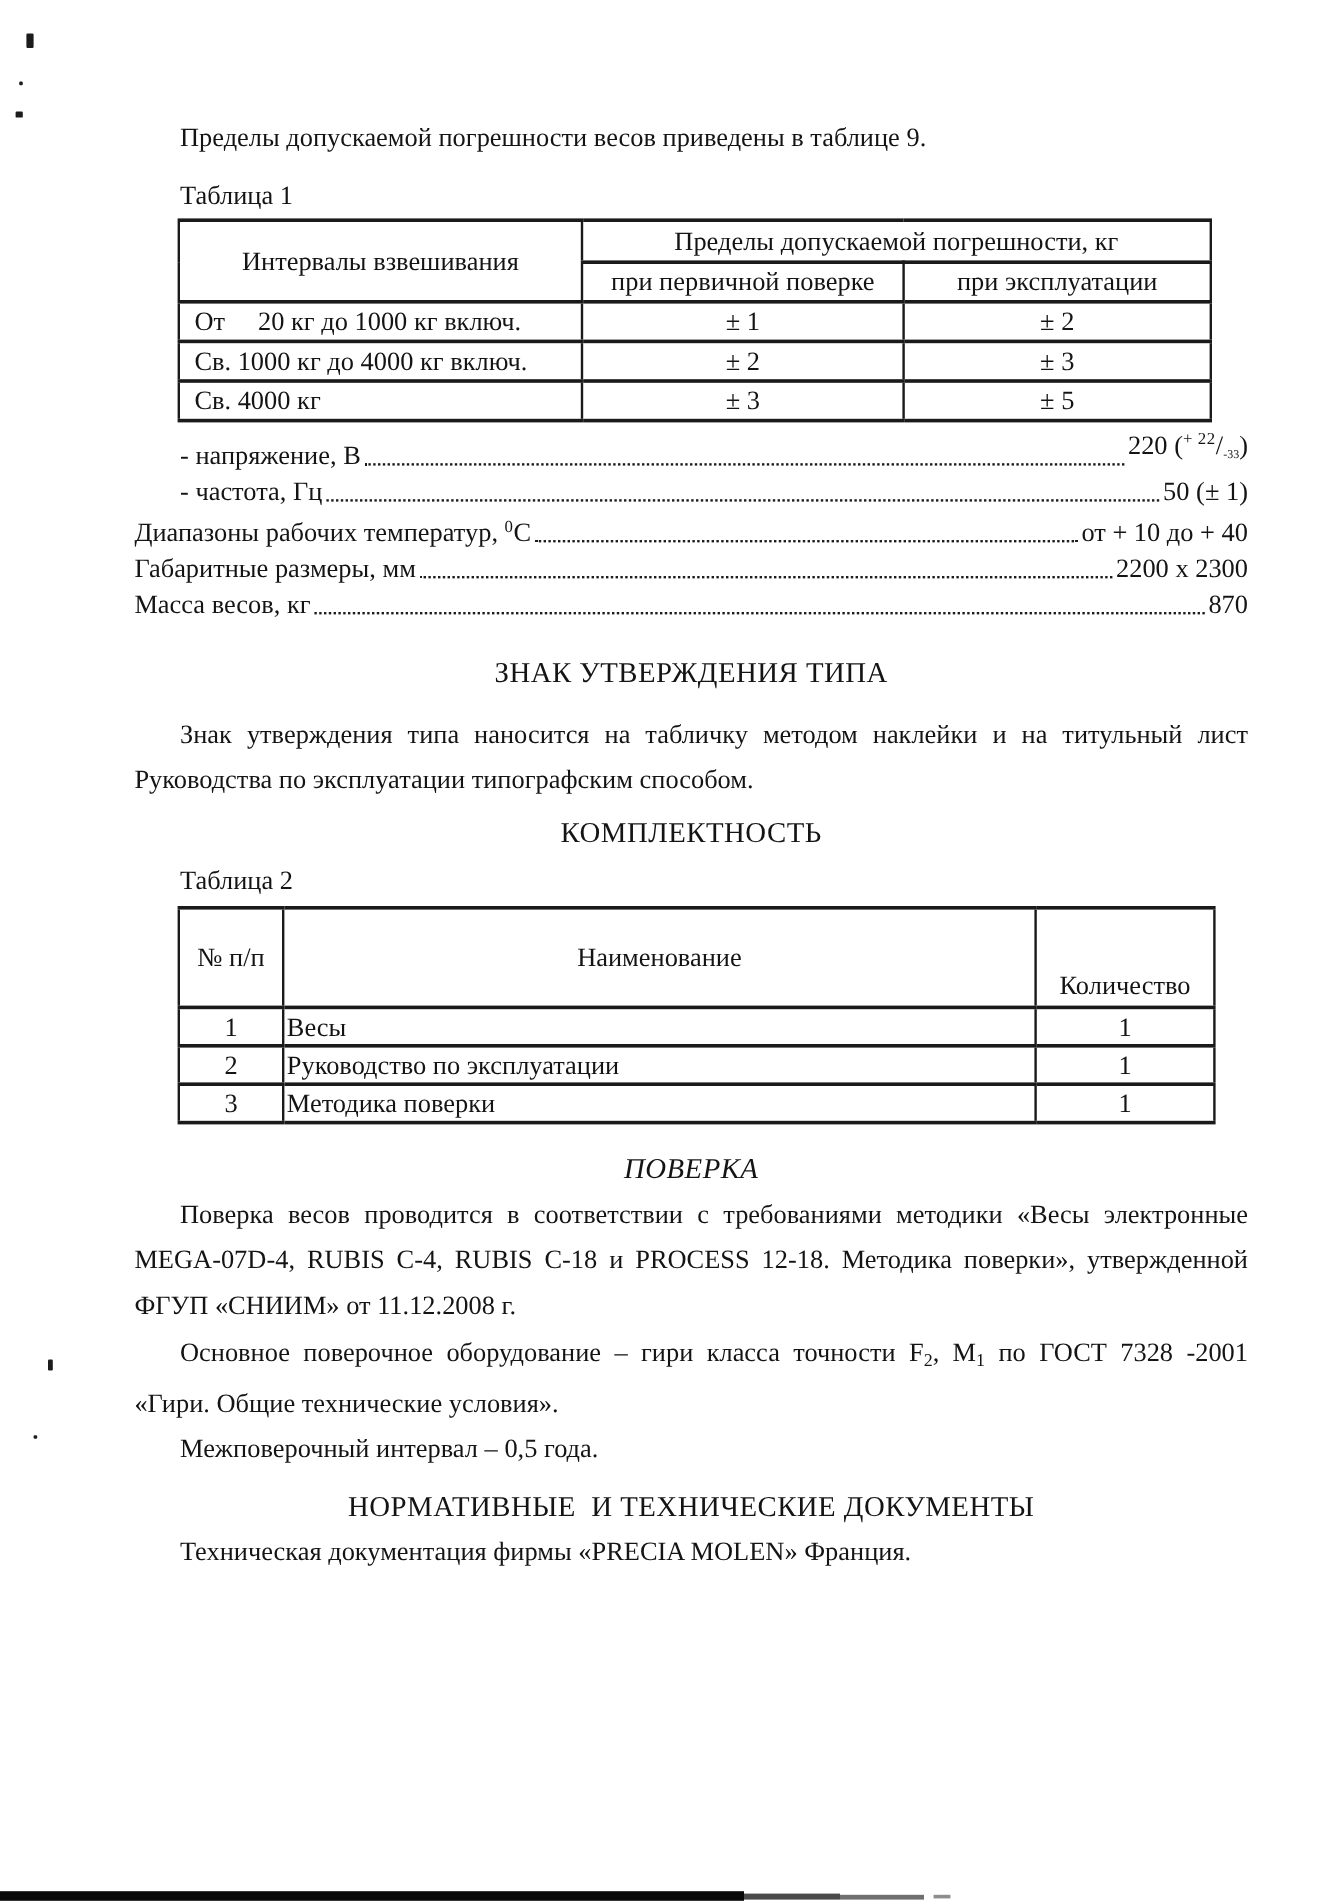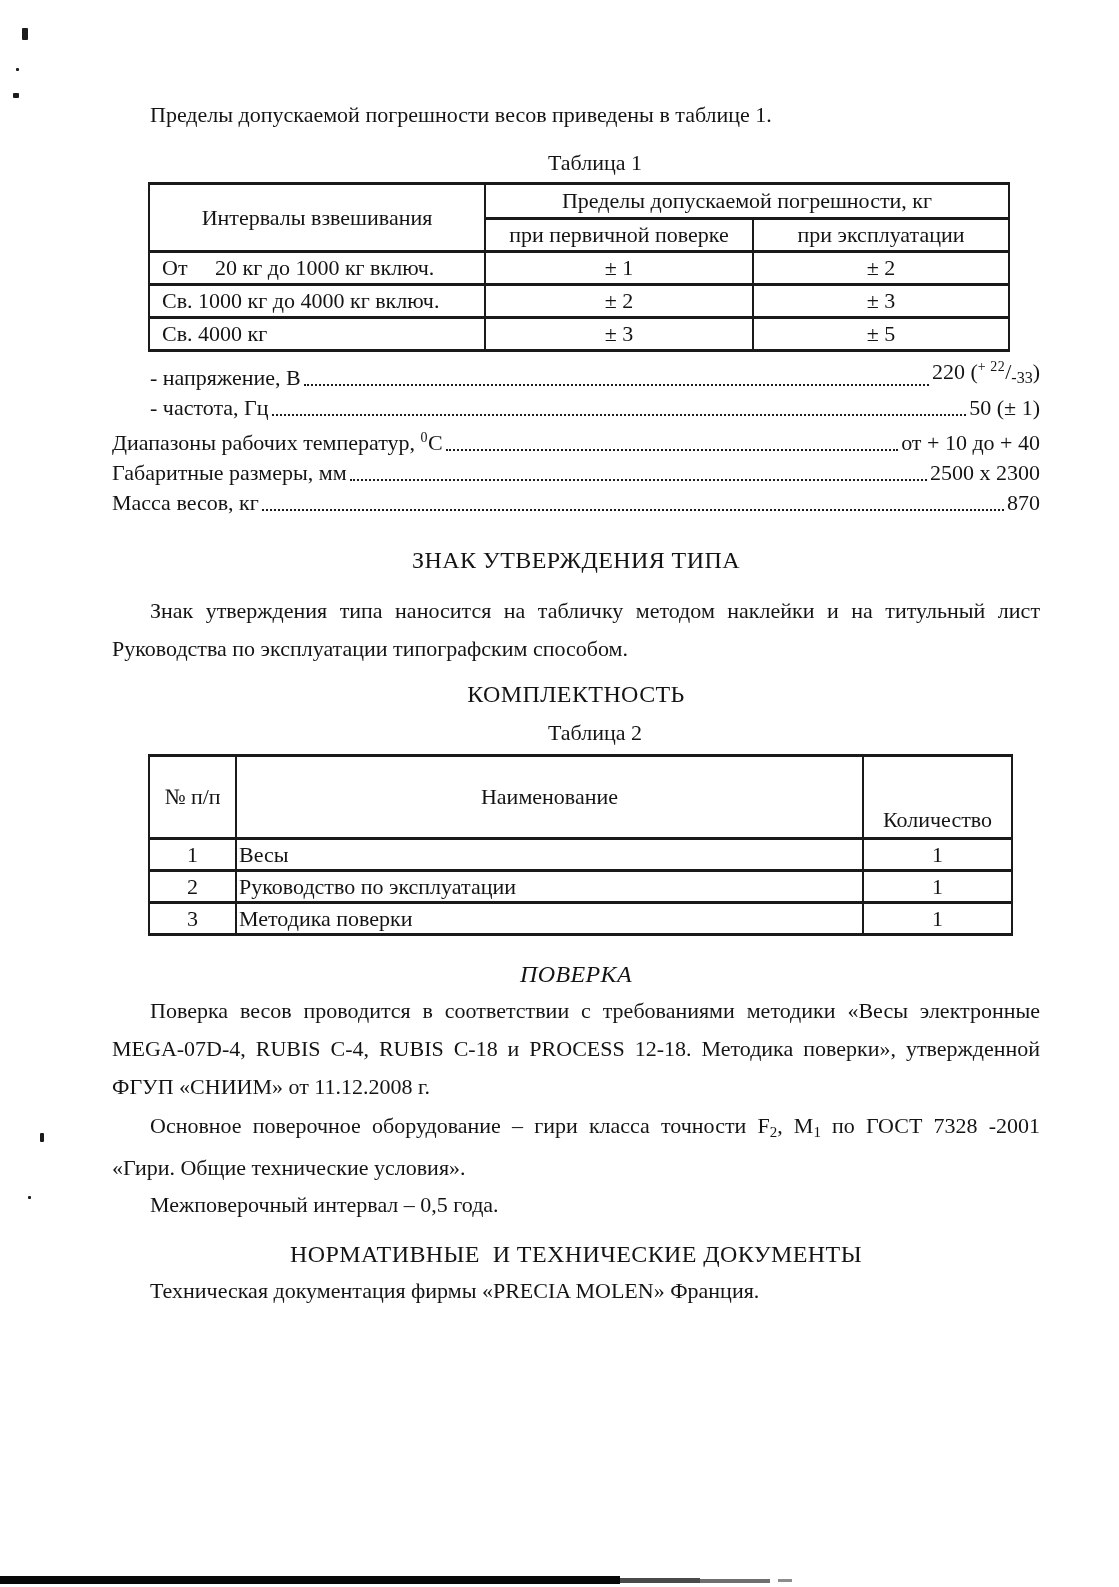--- a/index.html
+++ b/index.html
@@ -14,21 +14,21 @@
   }
   .page {
     box-sizing: border-box;
     width: 1119px;
     padding: 100px 79px 0 112px;
   }
   p { margin: 0; font-size: 22px; }
   .indent { text-indent: 38px; }
   .single { line-height: 30px; }
   .just { text-align: justify; line-height: 36px; }
-  .caption { line-height: 30px; text-indent: 38px; text-align: center; }
+  .caption { line-height: 30px; text-indent: 38px; }
   .mt18 { margin-top: 18px; }
   .mt6  { margin-top: 6px; }
   .mt4  { margin-top: 4px; }
 
   h2 {
     font-size: 24px;
     font-weight: 400;
     text-align: center;
     margin: 0;
     line-height: 32px;
@@ -69,39 +69,39 @@
     font-size: 22px;
   }
   .spec-label, .spec-value { white-space: pre; }
   .leader {
     flex: 1 1 auto;
     min-width: 16px;
     border-bottom: 2.5px dotted #1c1c1c;
     margin: 0 3px 7px 3px;
   }
   sup.sp { font-size: 14px; vertical-align: 8px; letter-spacing: 0.5px; }
-  sub.sb { font-size: 16px; vertical-align: -4px; text-align: right; }
+  sub.sb { font-size: 10px; vertical-align: -4px; text-align: right; }
   sub.sbi { font-size: 15px; vertical-align: -4px; }
 
   
   .speck { position: absolute; background: #1c1c1c; border-radius: 1px; }
   .bar { position: absolute; }
 </style>
 </head>
 <body>
 
 <div class="speck" style="left:22px; top:28px;  width:6px; height:12px;"></div>
 <div class="speck" style="left:16px; top:68px;  width:3px; height:3px;"></div>
 <div class="speck" style="left:13px; top:93px;  width:6px; height:5px;"></div>
 <div class="speck" style="left:40px; top:1133px; width:4px; height:9px;"></div>
 <div class="speck" style="left:28px; top:1196px; width:3px; height:3px;"></div>
 
 <main class="page">
 
-  <p class="indent single">Пределы допускаемой погрешности весов приведены в таблице 1.</p>
+  <p class="indent single">Пределы допускаемой погрешности весов приведены в таблице 9.</p>
 
   <p class="caption mt18">Таблица 1</p>
 
   <table class="t1 mt4">
     <colgroup>
         <col style="width:336px">
         <col style="width:268px">
         <col style="width:256px">
       </colgroup>
     <tbody>
@@ -148,21 +148,21 @@
 
   <div class="spec-line">
     <span class="spec-label"><span>Диапазоны рабочих температур, </span><sup class="sp">0</sup><span>С</span></span>
     <span class="leader"></span>
     <span class="spec-value">от + 10 до + 40</span>
   </div>
 
   <div class="spec-line">
     <span class="spec-label">Габаритные размеры, мм</span>
     <span class="leader"></span>
-    <span class="spec-value">2500 х 2300</span>
+    <span class="spec-value">2200 х 2300</span>
   </div>
 
   <div class="spec-line">
     <span class="spec-label">Масса весов, кг</span>
     <span class="leader"></span>
     <span class="spec-value">870</span>
   </div>
 
   <h2 style="margin-top:26px;">ЗНАК УТВЕРЖДЕНИЯ ТИПА</h2>
 

